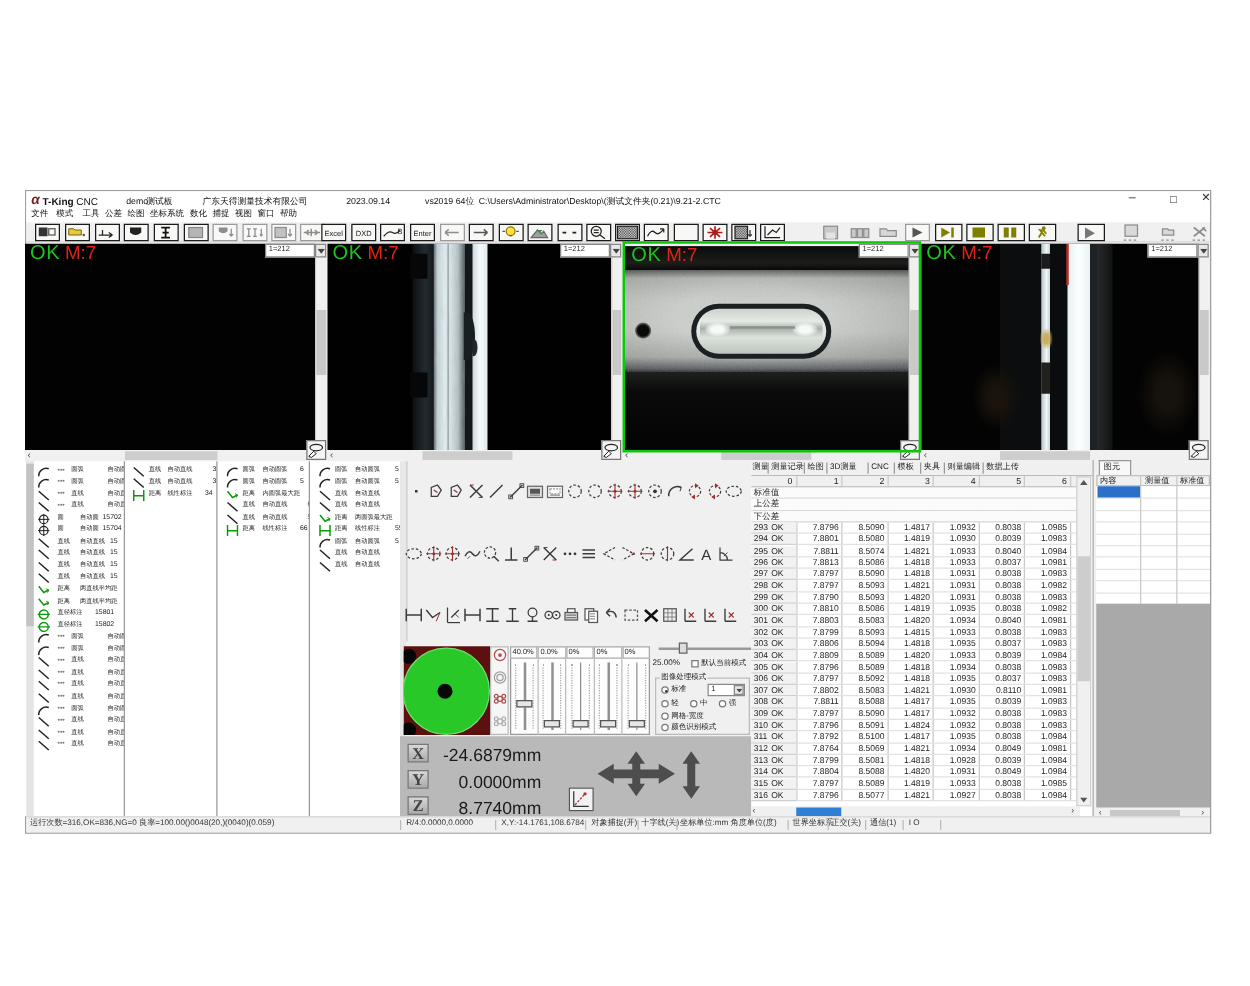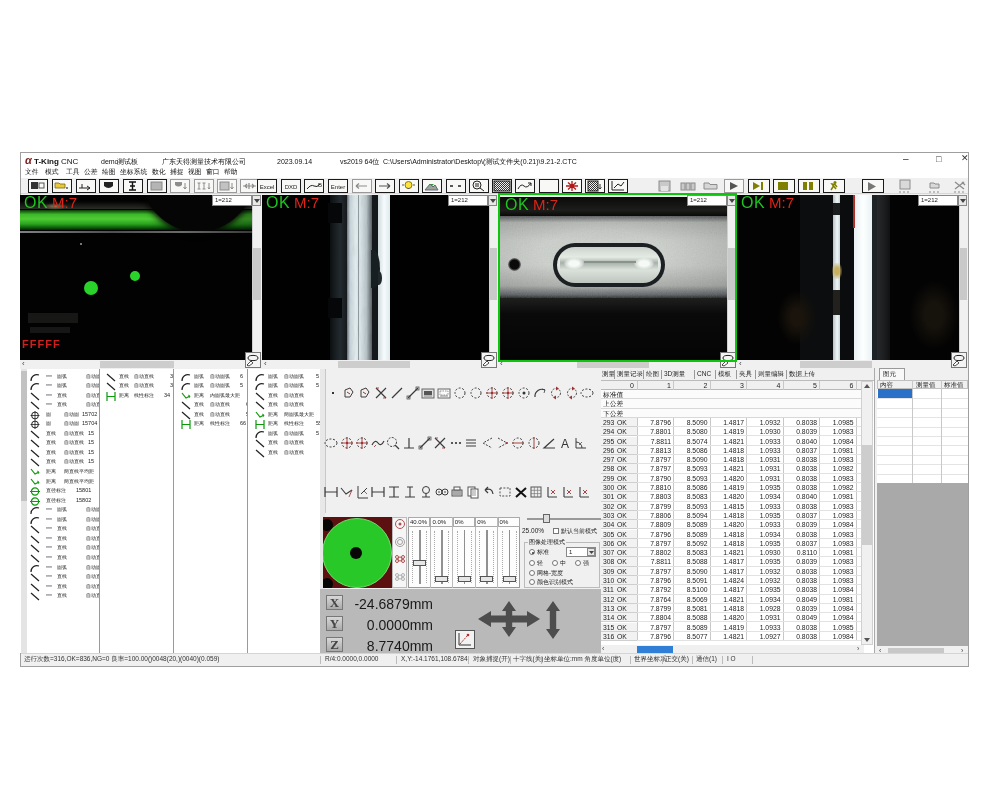--- a/index.html
+++ b/index.html
@@ -203,34 +203,20 @@
       </g>
 <defs>
         <pattern id="dither" width="2" height="2" patternUnits="userSpaceOnUse">
           <rect width="2" height="2" fill="#eee"></rect>
           <rect width="1" height="1" fill="#333"></rect>
           <rect x="1" y="1" width="1" height="1" fill="#333"></rect>
         </pattern>
       </defs>
 </svg>
 <div class="ab " style="left:20px;top:195px;width:232px;height:165px;background:#020202;overflow:hidden;"></div>
-<div class="ab" style="left:20px;top:195px;width:232px;height:165px;overflow:hidden;">
-<div class="ab" style="left:0px;top:15px;width:232px;height:20px;background:linear-gradient(180deg,#0b3a06 0%,#3cb82a 22%,#4ecb33 45%,#2aa31f 70%,#0d5c0a 88%,#032403 100%);"></div>
-<div class="ab" style="left:0px;top:15px;width:232px;height:20px;background:linear-gradient(90deg,rgba(0,0,0,0) 55%,rgba(0,0,0,.35) 100%);"></div>
-<div class="ab" style="left:22px;top:8px;width:26px;height:7px;background:radial-gradient(ellipse,#a08455 0%,rgba(40,30,10,0) 70%);"></div>
-<div class="ab" style="left:0px;top:6px;width:232px;height:8px;background:linear-gradient(180deg,rgba(60,60,55,0) 0%,rgba(95,95,85,.45) 100%);"></div>
-<div class="ab" style="left:122px;top:-75px;width:112px;height:112px;border-radius:50%;background:#050505;box-shadow:0 0 6px 2px #050505;"></div>
-<div class="ab" style="left:0px;top:36px;width:232px;height:2px;background:linear-gradient(90deg,#808080,#505050 40%,#6a6a6a 70%,#3a3a3a);"></div>
-<div class="ab" style="left:64px;top:86px;width:14px;height:14px;border-radius:50%;background:#2ad32a;"></div>
-<div class="ab" style="left:110px;top:76px;width:10px;height:10px;border-radius:50%;background:#2ad32a;"></div>
-<div class="ab" style="left:8px;top:118px;width:50px;height:10px;background:#1d1d1c;opacity:.8;"></div>
-<div class="ab" style="left:10px;top:132px;width:40px;height:6px;background:#161616;"></div>
-<div class="ab" style="left:60px;top:48px;width:2px;height:2px;background:#777;"></div>
-<div class="ab" style="left:2px;top:143px;font-size:11px;font-weight:bold;color:#cf1f1f;letter-spacing:1px;font-family:'Liberation Sans',sans-serif;">FFFFF</div>
-</div>
 <div class="ab" style="left:24px;top:195px;font-size:16px;line-height:18px;color:#1ec41e;white-space:nowrap;z-index:20;line-height:15px;letter-spacing:0.5px;">OK</div>
 <div class="ab" style="left:52px;top:195px;font-size:15px;line-height:17px;color:#dd2418;white-space:nowrap;z-index:20;line-height:15px;">M:7</div>
 <div class="ab " style="left:252px;top:195px;width:10px;height:165px;background:#f0f0f0;border-left:1px solid #d0d0d0;"></div>
 <div class="ab " style="left:253px;top:248px;width:8px;height:52px;background:#c9c9c9;"></div>
 <div class="ab " style="left:20px;top:360px;width:242px;height:9px;background:#f0f0f0;"></div>
 <div class="ab" style="left:22px;top:359px;font-size:8px;line-height:10px;color:#444;white-space:nowrap;line-height:9px;">‹</div>
 <div class="ab " style="left:100px;top:361px;width:74px;height:7px;background:#cdcdcd;"></div>
 <div class="ab " style="left:245px;top:352px;width:16px;height:16px;background:#f4f4f4;border:1px solid #777;z-index:40;"></div>
 <svg class="ab" style="left:246px;top:353px;z-index:41" width="14" height="14" viewBox="0 0 14 14">
       <ellipse cx="7" cy="5" rx="5" ry="2.6" fill="none" stroke="#222" stroke-width="1"></ellipse>

